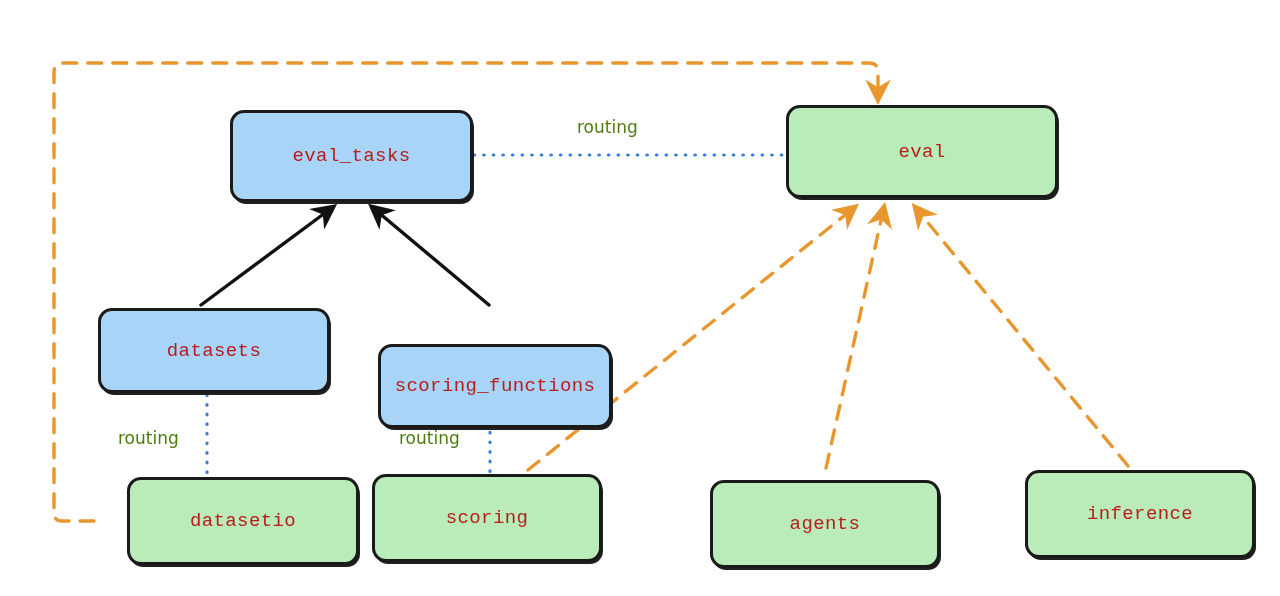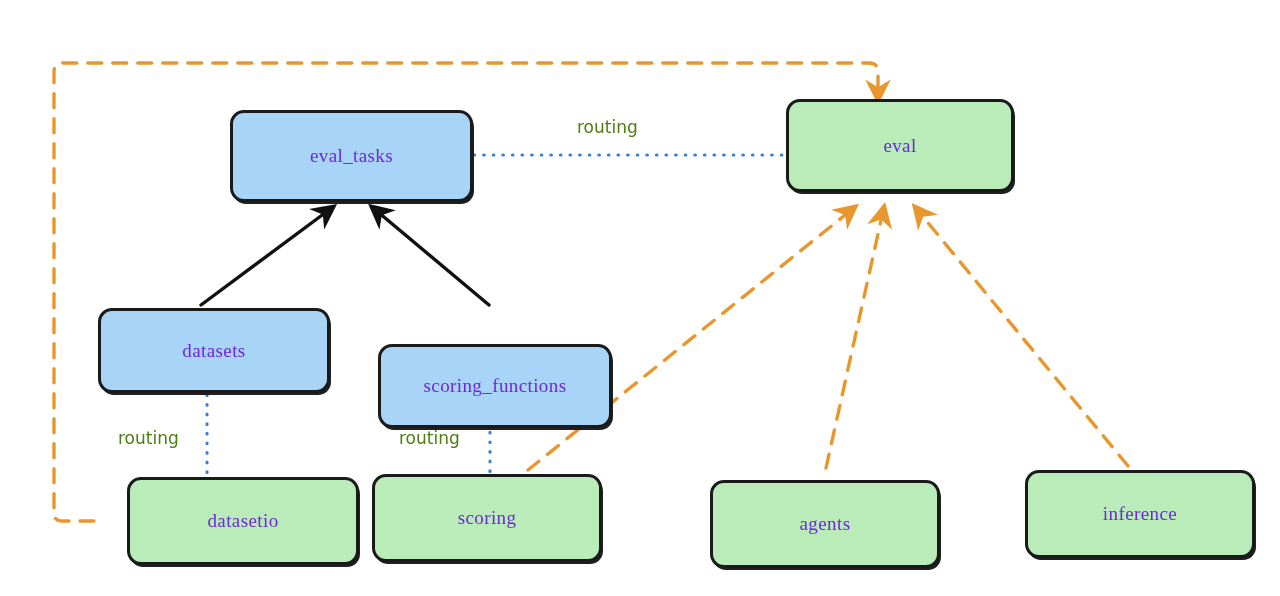--- a/index.html
+++ b/index.html
@@ -29,23 +29,23 @@
     position: absolute;
     box-sizing: border-box;
     display: flex;
     align-items: center;
     justify-content: center;
     border: 3px solid #1a1a1a;
     border-radius: 14px;
     box-shadow: 2px 3px 0 -1px rgba(20,20,20,0.95);
   }
   .node .node-label {
-    font-family: Liberation Serif, serif;
+    font-family: Liberation Mono, monospace;
     font-size: 19px;
-    color: #6d28d9;
+    color: #b91c1c;
     letter-spacing: 0.4px;
     white-space: nowrap;
     user-select: none;
   }
   .node.api {
     background: #a8d4f7;
   }
   .node.provider {
     background: #b9ecb9;
   }
@@ -84,21 +84,21 @@
 
     <path d="M 528 470 L 855 207" fill="none" stroke="#e8972e" stroke-width="3.4" stroke-linecap="round" stroke-dasharray="14 11" marker-end="url(#arrow-orange)"></path>
     <path d="M 826 468 L 884 207" fill="none" stroke="#e8972e" stroke-width="3.4" stroke-linecap="round" stroke-dasharray="14 11" marker-end="url(#arrow-orange)"></path>
     <path d="M 1128 466 L 915 207" fill="none" stroke="#e8972e" stroke-width="3.4" stroke-linecap="round" stroke-dasharray="14 11" marker-end="url(#arrow-orange)"></path>
   </svg>
 
   <div class="node api" style="left:230px; top:110px; width:243px; height:92px;">
     <span class="node-label">eval_tasks</span>
   </div>
 
-  <div class="node provider" style="left:786px; top:99px; width:228px; height:93px;">
+  <div class="node provider" style="left:786px; top:105px; width:272px; height:93px;">
     <span class="node-label">eval</span>
   </div>
 
   <div class="node api" style="left:98px; top:308px; width:232px; height:85px;">
     <span class="node-label">datasets</span>
   </div>
 
   <div class="node api" style="left:378px; top:308px; width:234px; height:84px;margin-top:36px;">
     <span class="node-label">scoring_functions</span>
   </div>

